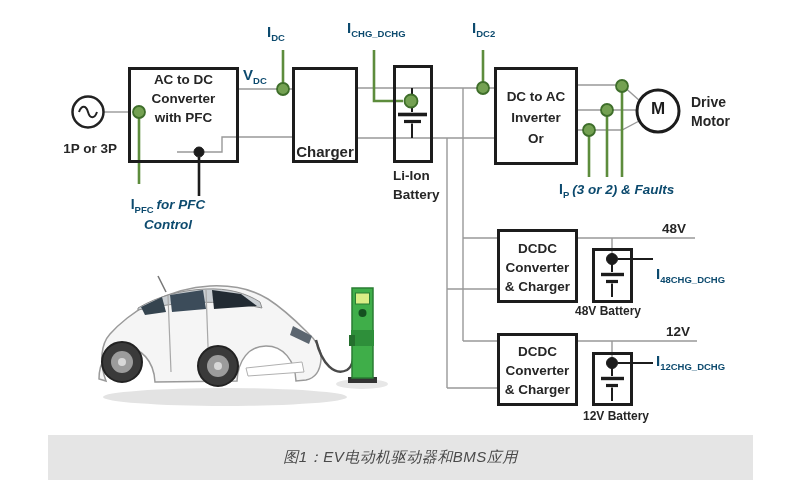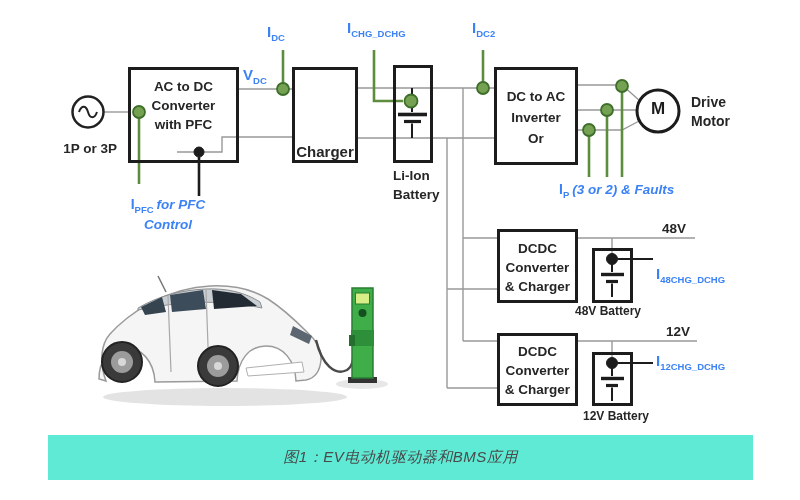--- a/index.html
+++ b/index.html
@@ -6,24 +6,24 @@
   .stage{position:relative;width:800px;height:500px;background:#ffffff;overflow:hidden;
          font-family:"Liberation Sans",sans-serif;color:#262626;}
   .layer{position:absolute;left:0;top:0;}
   
   .blk{position:absolute;box-sizing:border-box;border:3px solid #1c1c1c;background:transparent;
        text-align:center;font-weight:700;color:#262626;}
   .bl{line-height:19px;font-size:13.5px;}
   .blk.flexc{display:flex;align-items:flex-end;justify-content:center;}
   
   .lbl{position:absolute;font-weight:700;font-size:13.5px;color:#262626;white-space:nowrap;}
-  .sig{position:absolute;font-weight:700;font-size:15px;color:#3b82f6;white-space:nowrap;}
+  .sig{position:absolute;font-weight:700;font-size:15px;color:#0c4a6e;white-space:nowrap;}
   .sig sub{font-size:9.5px;font-weight:700;}
   .sig .rest{font-size:13.5px;margin-left:3px;font-style:italic;}
-  .cap-bar{position:absolute;left:48px;top:435px;width:705px;height:45px;background:#5eead4;
+  .cap-bar{position:absolute;left:48px;top:435px;width:705px;height:45px;background:#e5e5e5;
            display:flex;align-items:center;justify-content:center;}
   .cap-text{font-style:italic;font-size:15px;color:#4a4a4a;letter-spacing:0.5px;}
   .mlabel{position:absolute;left:645px;top:99px;width:26px;text-align:center;
           font-size:17px;font-weight:700;color:#1c1c1c;}
 </style>
 </head>
 <body>
 
 <div class="stage">
 
@@ -148,21 +148,21 @@
         <rect x="348" y="377" width="29" height="6" fill="#333333"></rect>
         <rect x="352" y="288" width="21" height="90" fill="#3fae49" stroke="#2a7d33" stroke-width="1.5"></rect>
         <rect x="355.5" y="293" width="14" height="11" fill="#d9ee86" stroke="#2a7d33" stroke-width="1"></rect>
         <circle cx="362.5" cy="313" r="4" fill="#14501f"></circle>
         <rect x="351" y="330" width="23" height="16" fill="#2e8f3a"></rect>
         <rect x="349" y="335" width="6" height="11" fill="#256f2e"></rect>
       </g>
     </g>
   </svg>
 
-  <div class="blk" style="left:128px;top:67px;width:111px;height:96px;padding-top:7px">
+  <div class="blk" style="left:128px;top:67px;width:111px;height:96px;">
     <div class="bl">AC to DC</div>
     <div class="bl">Converter</div>
     <div class="bl">with PFC</div>
   </div>
 
   <div class="blk flexc" style="left:292px;top:67px;width:66px;height:96px;font-size:15px">
     <div>Charger</div>
   </div>
 
   <div class="blk" style="left:393px;top:65px;width:40px;height:98px"></div>

